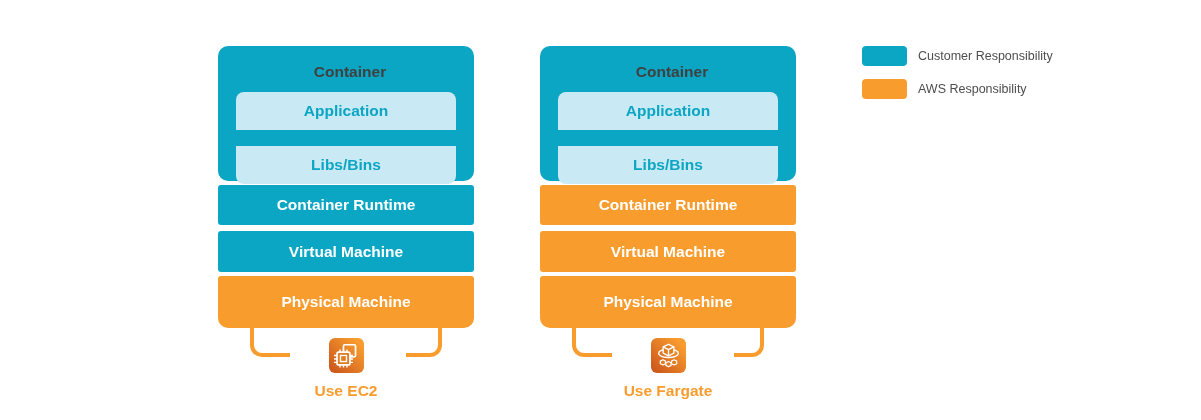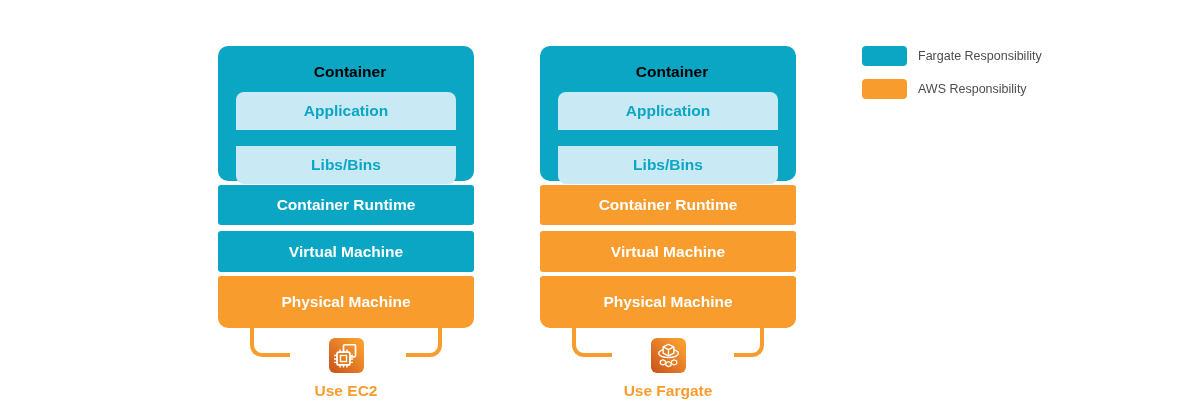--- a/index.html
+++ b/index.html
@@ -13,21 +13,21 @@
   body{background:#fff;font-family:"Liberation Sans",sans-serif;}
   .canvas{position:relative;width:1201px;height:420px;background:#fff;overflow:hidden;}
 
   
   .stack{position:absolute;top:46px;width:256px;height:340px;}
   .stack-ec2{left:218px;}
   .stack-fargate{left:540px;}
 
   .container-box{position:absolute;top:0;left:0;right:0;height:135px;
     background:var(--teal);border-radius:10px;}
-  .container-title{padding-top:17px;text-align:center;color:#000000;
+  .container-title{padding-top:17px;text-align:center;color:#404040;
     font-weight:700;font-size:15.5px;padding-left:8px;}
   .inner-group{position:absolute;top:46px;left:18px;right:18px;}
   .inner-box{height:38px;line-height:38px;text-align:center;
     background:var(--lightblue);color:var(--teal);font-weight:700;font-size:15.5px;}
   .inner-box.top{border-radius:8px 8px 0 0;margin-bottom:16px;}
   .inner-box.bottom{border-radius:0 0 8px 8px;}
 
   .layer{position:absolute;left:0;right:0;display:flex;align-items:center;
     justify-content:center;color:#fff;font-weight:700;font-size:15.5px;
     border-radius:3px;}
@@ -121,21 +121,21 @@
           </g>
         </svg>
       </div>
       <div class="use-label">Use Fargate</div>
     </div>
   </section>
 
   <div class="legend">
     <div class="legend-row">
       <span class="swatch cust-bg"></span>
-      <span class="legend-label">Fargate Responsibility</span>
+      <span class="legend-label">Customer Responsibility</span>
     </div>
     <div class="legend-row">
       <span class="swatch aws-bg"></span>
       <span class="legend-label">AWS Responsibility</span>
     </div>
   </div>
 
 </div>
 
 </body></html>

